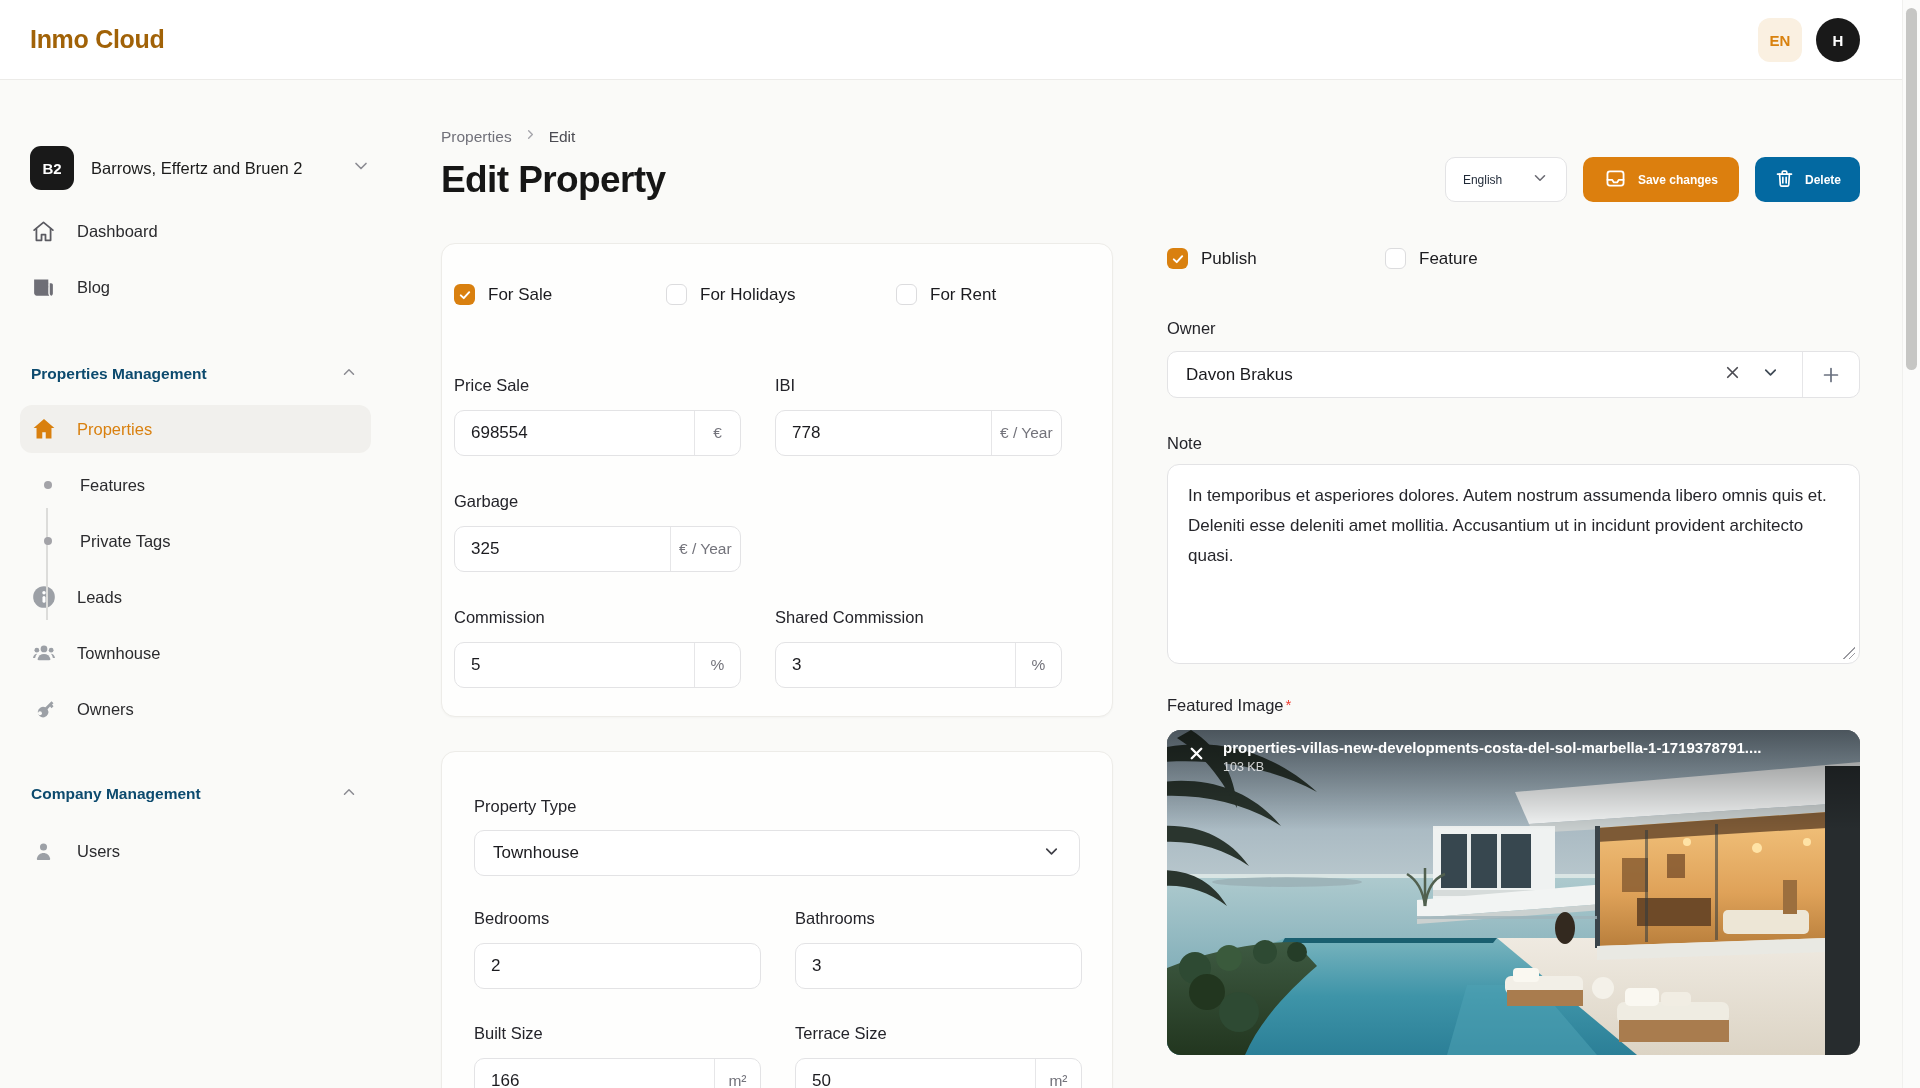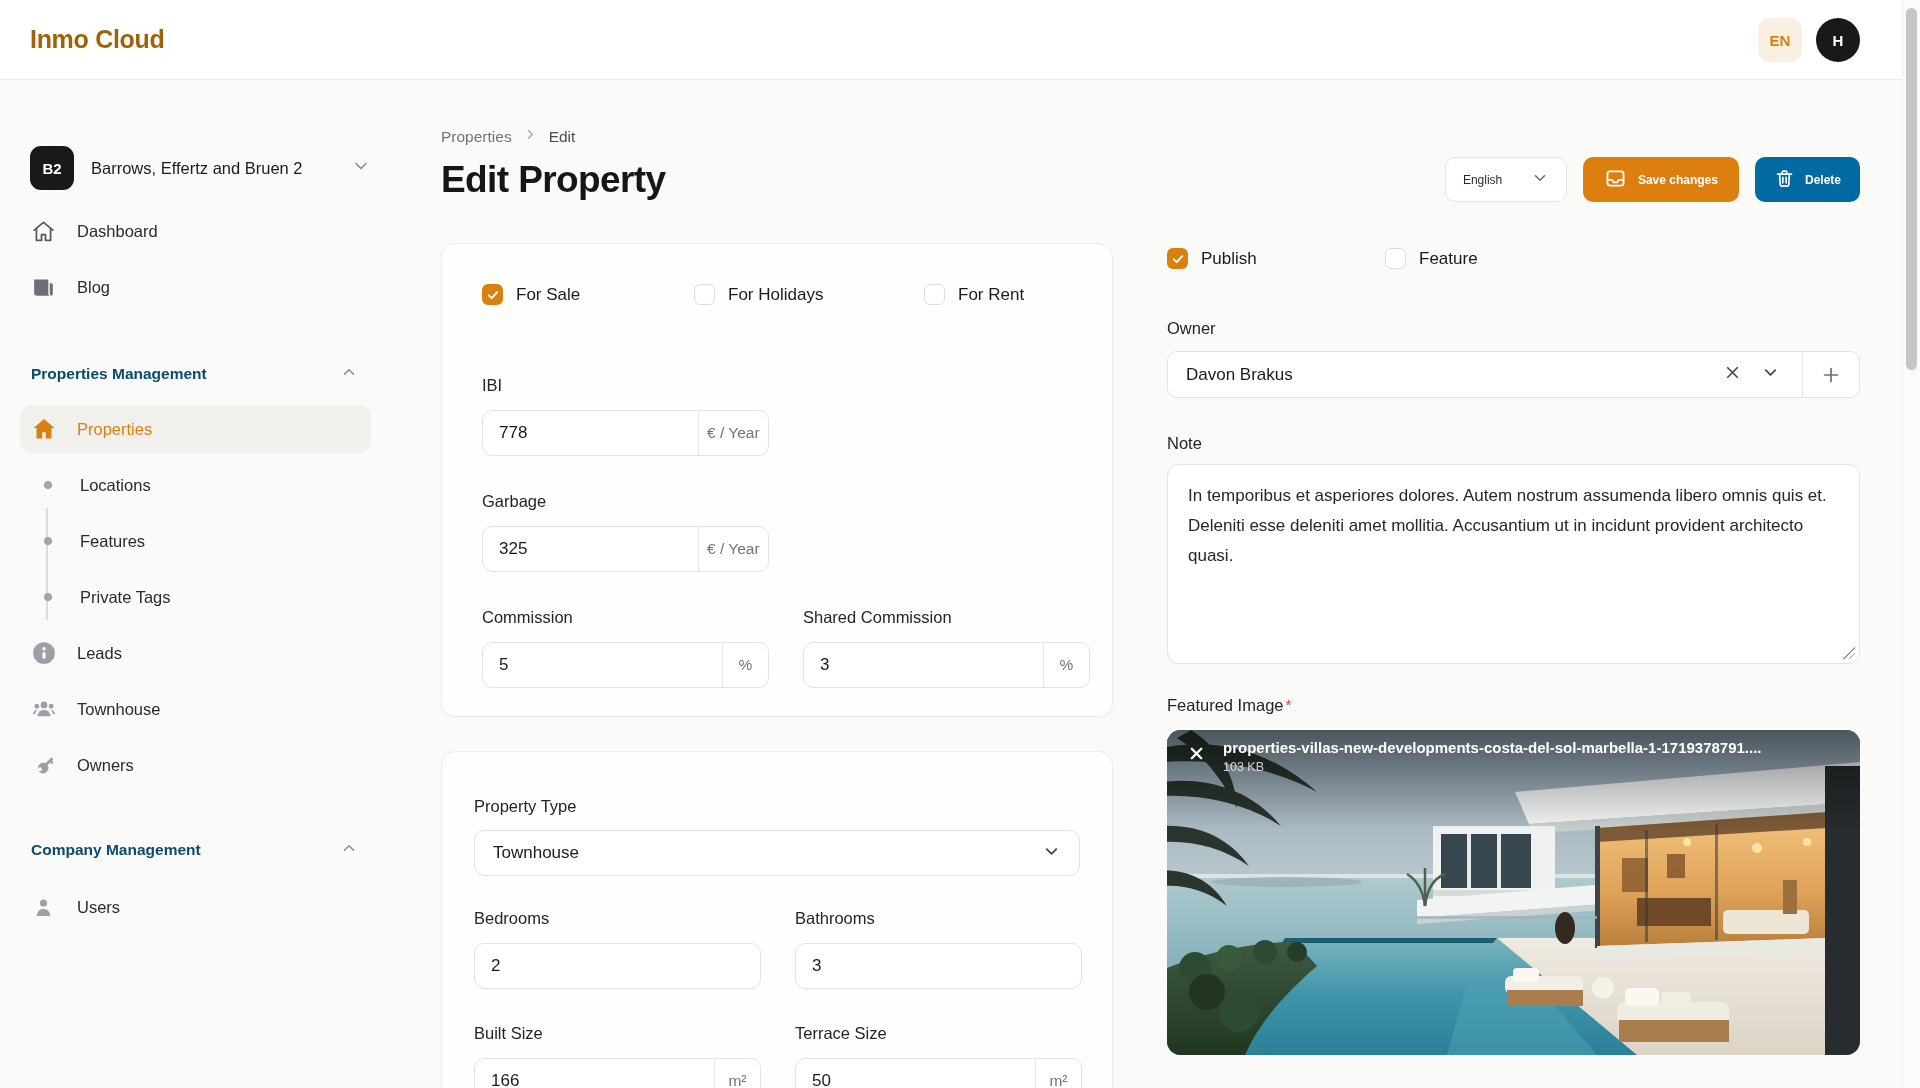--- a/index.html
+++ b/index.html
@@ -51,21 +51,21 @@
   .crumb-b { color:#4B4B52; }
   .page-title { margin-top:12px; font-size:37px; line-height:44px; font-weight:800; color:#161616; letter-spacing:-0.6px; }
 
   .actions { position:absolute; right:60px; top:157px; display:flex; gap:16px; z-index:6; }
   .btn { height:45px; border-radius:10px; display:flex; align-items:center; justify-content:center; cursor:pointer; font-size:12px; }
   .btn-select { background:#fff; border:1px solid #E3E3E5; color:#1F2937; padding:0 17px; gap:12px; width:122px; justify-content:space-between; }
   .btn-save { background:#DC7F0E; color:#fff; font-weight:700; padding:0 21px; gap:11px; }
   .btn-delete { background:#0369a1; color:#fff; font-weight:700; padding:0 19px; gap:10px; }
 
   .card { background:#FEFEFD; border:1px solid #EDECE8; border-radius:14px; box-shadow:0 1px 2px rgba(20,20,20,0.03); }
-  .card1 { margin-top:41px; padding:40px 32px 28px 40px; }
+  .card1 { margin-top:41px; padding:40px 32px 28px 12px; }
   .card2 { margin-top:34px; padding:44px 32px 40px 32px; height:380px; }
 
   .check-row { display:grid; grid-template-columns:212px 230px 1fr; align-items:center; }
   .check-item { display:flex; align-items:center; gap:13px; cursor:pointer; }
   .checkbox { width:21px; height:21px; border-radius:6px; flex:0 0 auto; display:flex; align-items:center; justify-content:center; }
   .checkbox.checked { background:#D9800F; }
   .checkbox.unchecked { background:#FFFFFF; border:1.5px solid #DCDCDE; }
   .check-label { font-size:17px; color:#1B1B1F; }
 
   .fields-grid { display:grid; grid-template-columns:287px 287px; column-gap:34px; }
@@ -163,24 +163,20 @@
       <div class="nav-item active mt-props">
         <span class="nv-icon">
           <svg width="26" height="26" viewBox="0 0 24 24" fill="#D9800F">
               <path d="M12 2.8 2.4 11h2.7v9.8h5.3v-5.9h3.2v5.9h5.3V11h2.7L12 2.8z"></path>
             </svg>
         </span>
         <span class="nv-label">Properties</span>
       </div>
       <div class="nav-item sub">
         <span class="bullet"></span>
-        <span class="nv-label">Locations</span>
-      </div>
-      <div class="nav-item sub">
-        <span class="bullet"></span>
         <span class="nv-label">Features</span>
       </div>
       <div class="nav-item sub">
         <span class="bullet"></span>
         <span class="nv-label">Private Tags</span>
       </div>
       <div class="nav-item">
         <span class="nv-icon">
           <svg width="26" height="26" viewBox="0 0 24 24">
               <circle cx="12" cy="12" r="10" fill="#9CA0A6"></circle>
@@ -291,20 +287,27 @@
           <span class="checkbox unchecked"></span>
           <span class="check-label">For Holidays</span>
         </div>
         <div class="check-item">
           <span class="checkbox unchecked"></span>
           <span class="check-label">For Rent</span>
         </div>
       </div>
 
       <div class="fields-grid mt-checkgap">
+        <div>
+          <div class="f-label">Price Sale</div>
+          <div class="input-group">
+            <input value="698554" style="">
+            <div class="input-suffix">€</div>
+          </div>
+        </div>
         <div>
           <div class="f-label">IBI</div>
           <div class="input-group">
             <input value="778" style="">
             <div class="input-suffix">€ / Year</div>
           </div>
         </div>
       </div>
 
       <div class="fields-grid mt-row">

